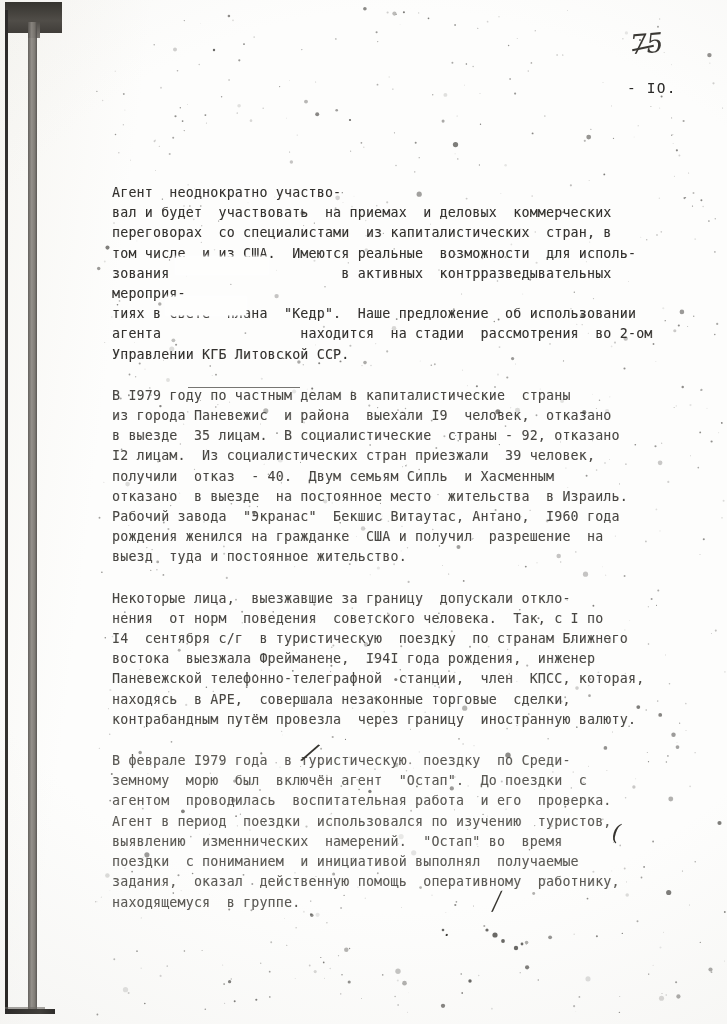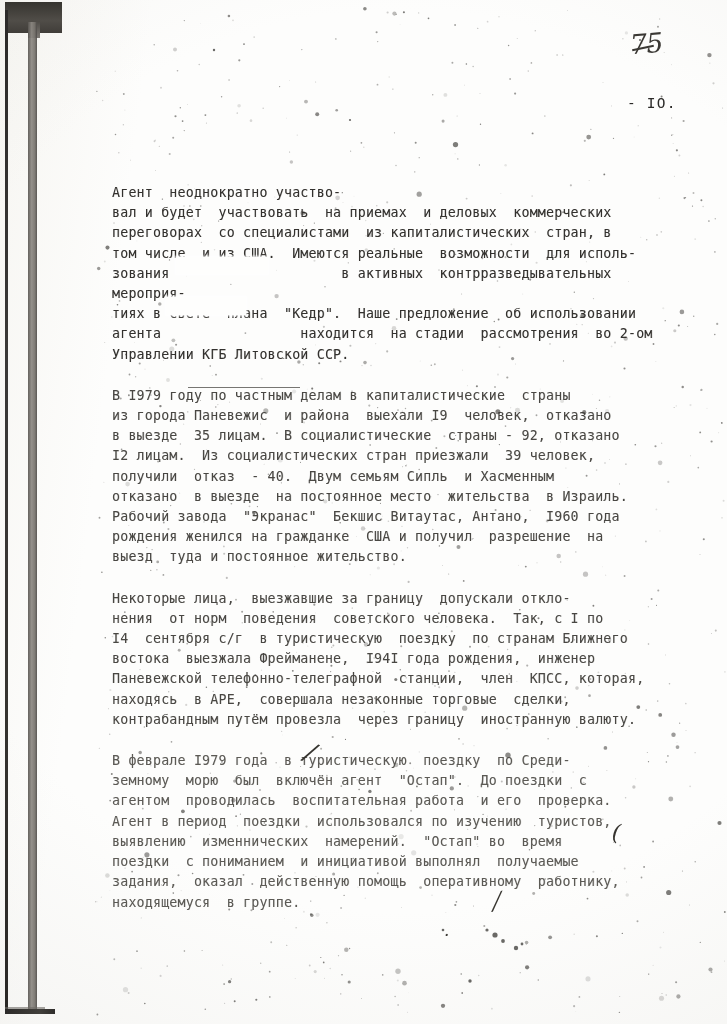--- a/index.html
+++ b/index.html
@@ -101,21 +101,21 @@
   }
   .archive-strike {
     position: absolute;
     left: 632px; top: 47px;
     width: 22px; height: 2px;
     background: #3a3834;
     transform: rotate(-12deg);
     z-index: 7;
   }
   .page-number {
-    left: 627px; top: 95px;
+    left: 627px; top: 80px;
     font-size: 14.5px;
     letter-spacing: 1.2px;
     color: #2b2a28;
   }
 
   .body-text {
     position: absolute;
     left: 112px; top: 183px;
     width: 556px;
     z-index: 5;

